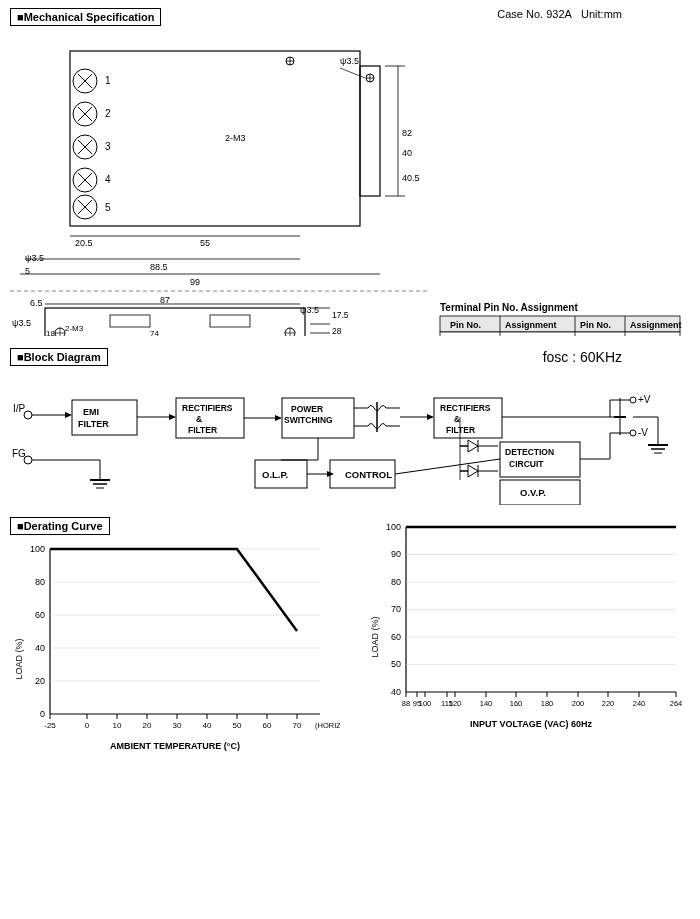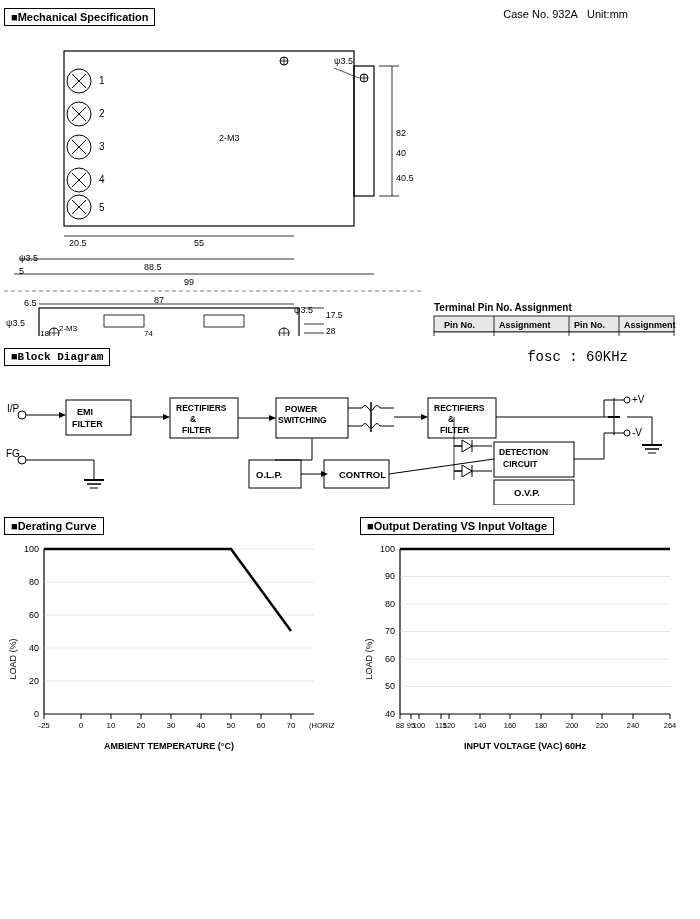--- a/index.html
+++ b/index.html
@@ -8,21 +8,21 @@
       min-height: 919px;
       background: #fff;
       font-family: Arial, sans-serif;
       font-size: 11px;
       color: #000;
       overflow-x: hidden;
     }
 
     .page {
       width: 632px;
-      padding: 8px 4px;
+      padding: 8px 10px;
     }
     .section-header-box {
       display: inline-flex;
       align-items: center;
       border: 1px solid #000;
       padding: 2px 6px;
       font-weight: bold;
       font-size: 11px;
     }
     .section-header-box::before {
@@ -51,21 +51,20 @@
 
     
     .block-diagram-section {
       margin-bottom: 10px;
     }
     .block-header-row {
       display: flex;
       justify-content: space-between;
       align-items: center;
       margin-bottom: 4px;
-      font-family: Liberation Mono, monospace;
     }
     .fosc-label {
       font-size: 14px;
     }
 
     
     .derating-section {
       display: flex;
       gap: 26px;
       margin-top: 8px;
@@ -425,21 +424,20 @@
             <polyline points="0,0 187,0 247,82" fill="none" stroke="#000" stroke-width="2.5"></polyline>
 
           </g>
 
           <text x="165" y="210" font-size="9" font-family="Arial" text-anchor="middle" font-weight="bold">AMBIENT TEMPERATURE (°C)</text>
         </svg>
       </div>
     </div>
 
     <div class="derating-chart">
-      <div class="chart-title">Output Derating VS Input Voltage</div>
       <div class="chart-area">
         <svg width="330" height="215" viewBox="0 0 330 215">
 
           <text x="12" y="120" font-size="9" font-family="Arial" transform="rotate(-90, 12, 120)" text-anchor="middle">LOAD (%)</text>
 
           <g transform="translate(40, 10)">
 
             <line x1="0" y1="0" x2="0" y2="165" stroke="#000" stroke-width="1.2"></line>
             <line x1="0" y1="165" x2="270" y2="165" stroke="#000" stroke-width="1.2"></line>
 

